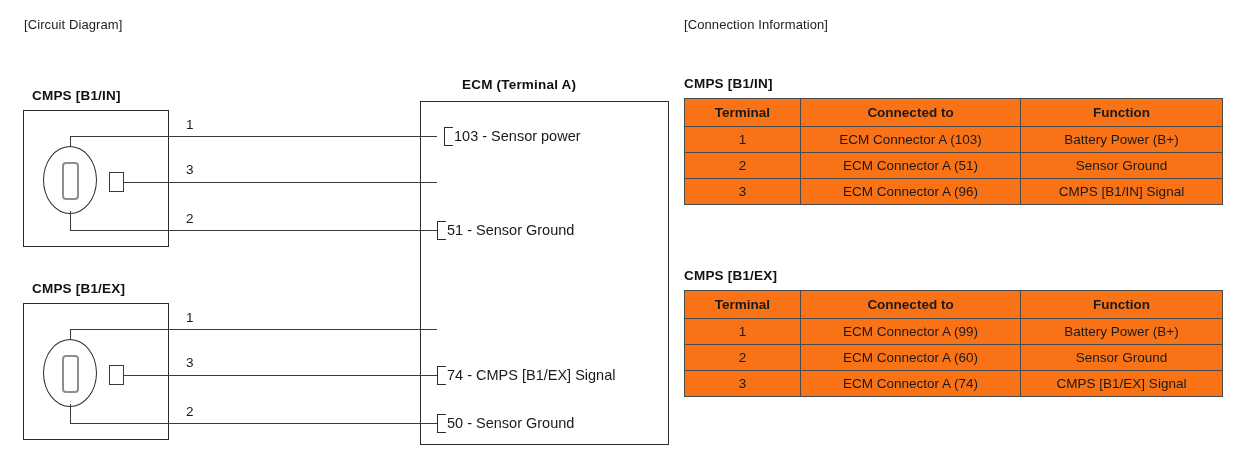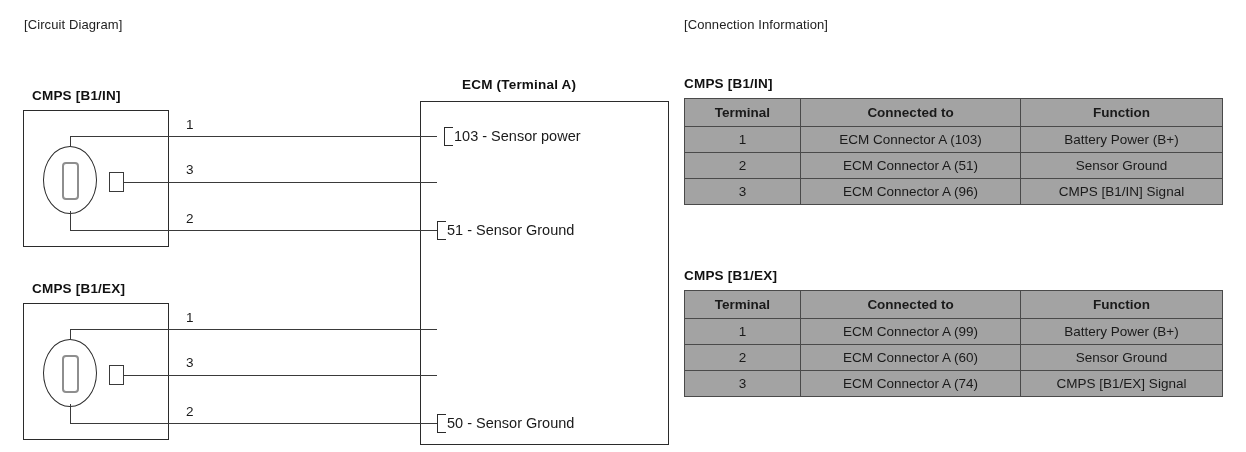--- a/index.html
+++ b/index.html
@@ -151,21 +151,21 @@
     font-weight: 700;
     color: #111;
     white-space: nowrap;
     letter-spacing: 0.2px;
   }
   table.conn-table {
     position: absolute;
     border-collapse: collapse;
     table-layout: fixed;
     width: 538px;
-    background: #a3a3a3;
+    background: #f97316;
   }
   table.conn-table th,
   table.conn-table td {
     border: 1.3px solid #4a4a4a;
     text-align: center;
     font-size: 13.5px;
     color: #1a1a1a;
     height: 25px;
     padding: 0 2px;
     white-space: nowrap;
@@ -239,20 +239,24 @@
 
   <div class="wire-h" style="left:124px; top:375px; width:313px;"></div>
 
   <div class="wire-v" style="left:70px; top:404px; height:19px;"></div>
   <div class="wire-h" style="left:70px; top:423px; width:367px;"></div>
 
   <div class="term-num" style="left:186px; top:310px;">1</div>
   <div class="term-num" style="left:186px; top:355px;">3</div>
   <div class="term-num" style="left:186px; top:404px;">2</div>
 
+  <div class="ecm-pin" style="top:365px;">
+    <span class="pin-bracket"></span>
+    <span class="pin-text">74 - CMPS [B1/EX] Signal</span>
+  </div>
   <div class="ecm-pin" style="top:413px;">
     <span class="pin-bracket"></span>
     <span class="pin-text">50 - Sensor Ground</span>
   </div>
 </div>
 
 <div id="connection-panel">
 
   <div class="conn-group-label" style="left:0px; top:76px;">CMPS [B1/IN]</div>
 

